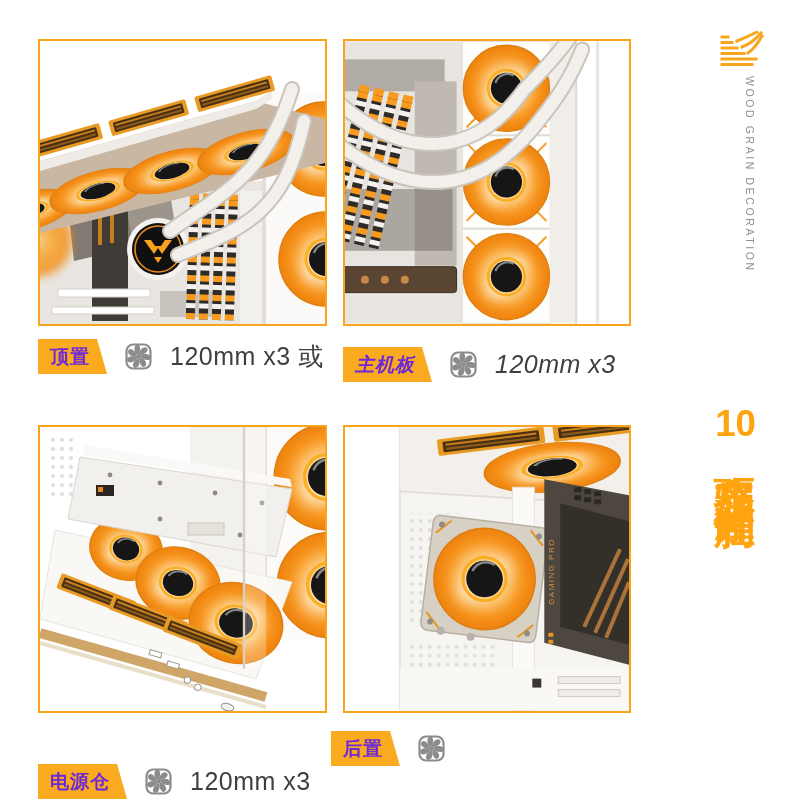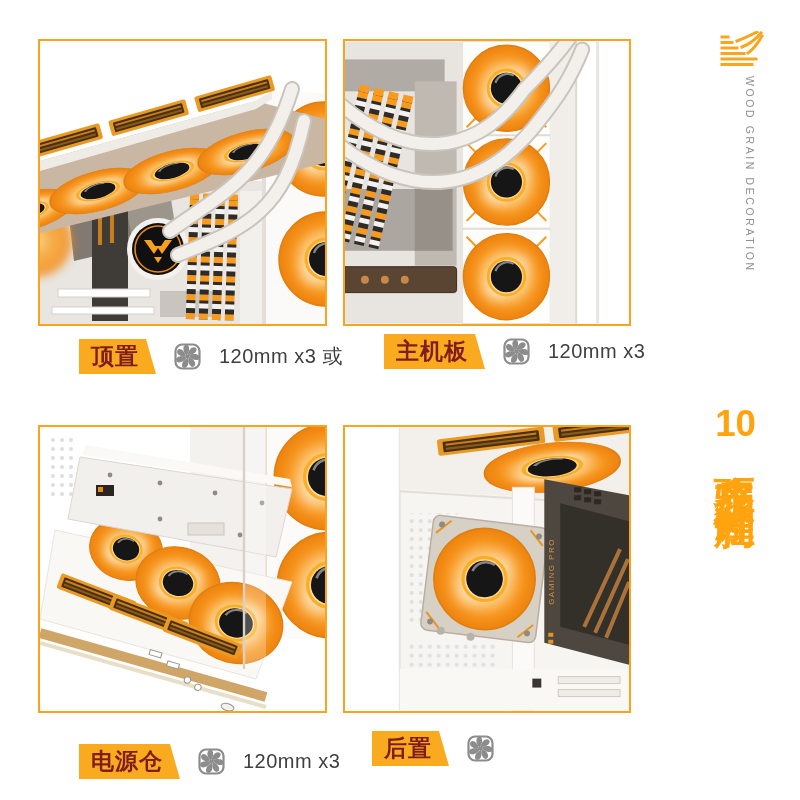--- a/index.html
+++ b/index.html
@@ -9,29 +9,29 @@
   
   .photo{position:absolute;border:2px solid #F8A41F;background:#fff;box-sizing:border-box;overflow:hidden;}
   .photo svg{display:block;width:100%;height:100%;}
   .p1{left:38px;top:39px;width:289px;height:287px;}
   .p2{left:343px;top:39px;width:288px;height:287px;}
   .p3{left:38px;top:425px;width:289px;height:288px;}
   .p4{left:343px;top:425px;width:288px;height:288px;}
 
   
   .specs{position:absolute;display:flex;flex-direction:column;gap:9px;}
-  .s1{left:38px;top:339px;} .s2{left:343px;top:334px;}
-  .s3{left:38px;top:744px;justify-content:center;} .s4{left:331px;top:731px;align-items:flex-end;}
+  .s1{left:38px;top:339px;} .s2{left:343px;top:347px;font-style:italic;}
+  .s3{left:38px;top:764px;justify-content:center;} .s4{left:331px;top:731px;align-items:flex-end;}
   .spec-line{display:flex;align-items:center;gap:18px;}
-  .badge{background:#FAAA1E;color:#7f1d1d;font-weight:bold;font-size:23px;line-height:35px;
+  .badge{background:#FAAA1E;color:#6d28d9;font-weight:bold;font-size:19px;line-height:35px;
          padding:0 17px 0 12px;letter-spacing:1px;white-space:nowrap;
-         clip-path:polygon(0 0,calc(100% - 10px) 0,100% 100%,0 100%);margin-left:41px;}
+         clip-path:polygon(0 0,calc(100% - 10px) 0,100% 100%,0 100%);}
   .badge-spacer{width:67px;flex:0 0 auto;}
   .fan-glyph{width:27px;height:27px;flex:0 0 auto;}
-  .spec-text{font-size:20px;color:#3F3F3F;letter-spacing:0.5px;white-space:nowrap;}
+  .spec-text{font-size:25px;color:#3F3F3F;letter-spacing:0.5px;white-space:nowrap;}
 
   
   .brand-logo{position:absolute;left:720px;top:31px;width:44px;height:37px;}
   .brand-tagline{position:absolute;left:744px;top:76px;height:180px;writing-mode:vertical-rl;
                  font-size:10.5px;letter-spacing:2.6px;color:#8F8F8F;white-space:nowrap;}
 
   
   .slogan{position:absolute;left:712px;top:405px;writing-mode:vertical-rl;text-orientation:upright;
           color:#FFA30F;font-weight:bold;font-size:41px;line-height:1.1;letter-spacing:2px;white-space:nowrap;}
   .slogan-num{text-combine-upright:all;font-size:37px;letter-spacing:0;}

